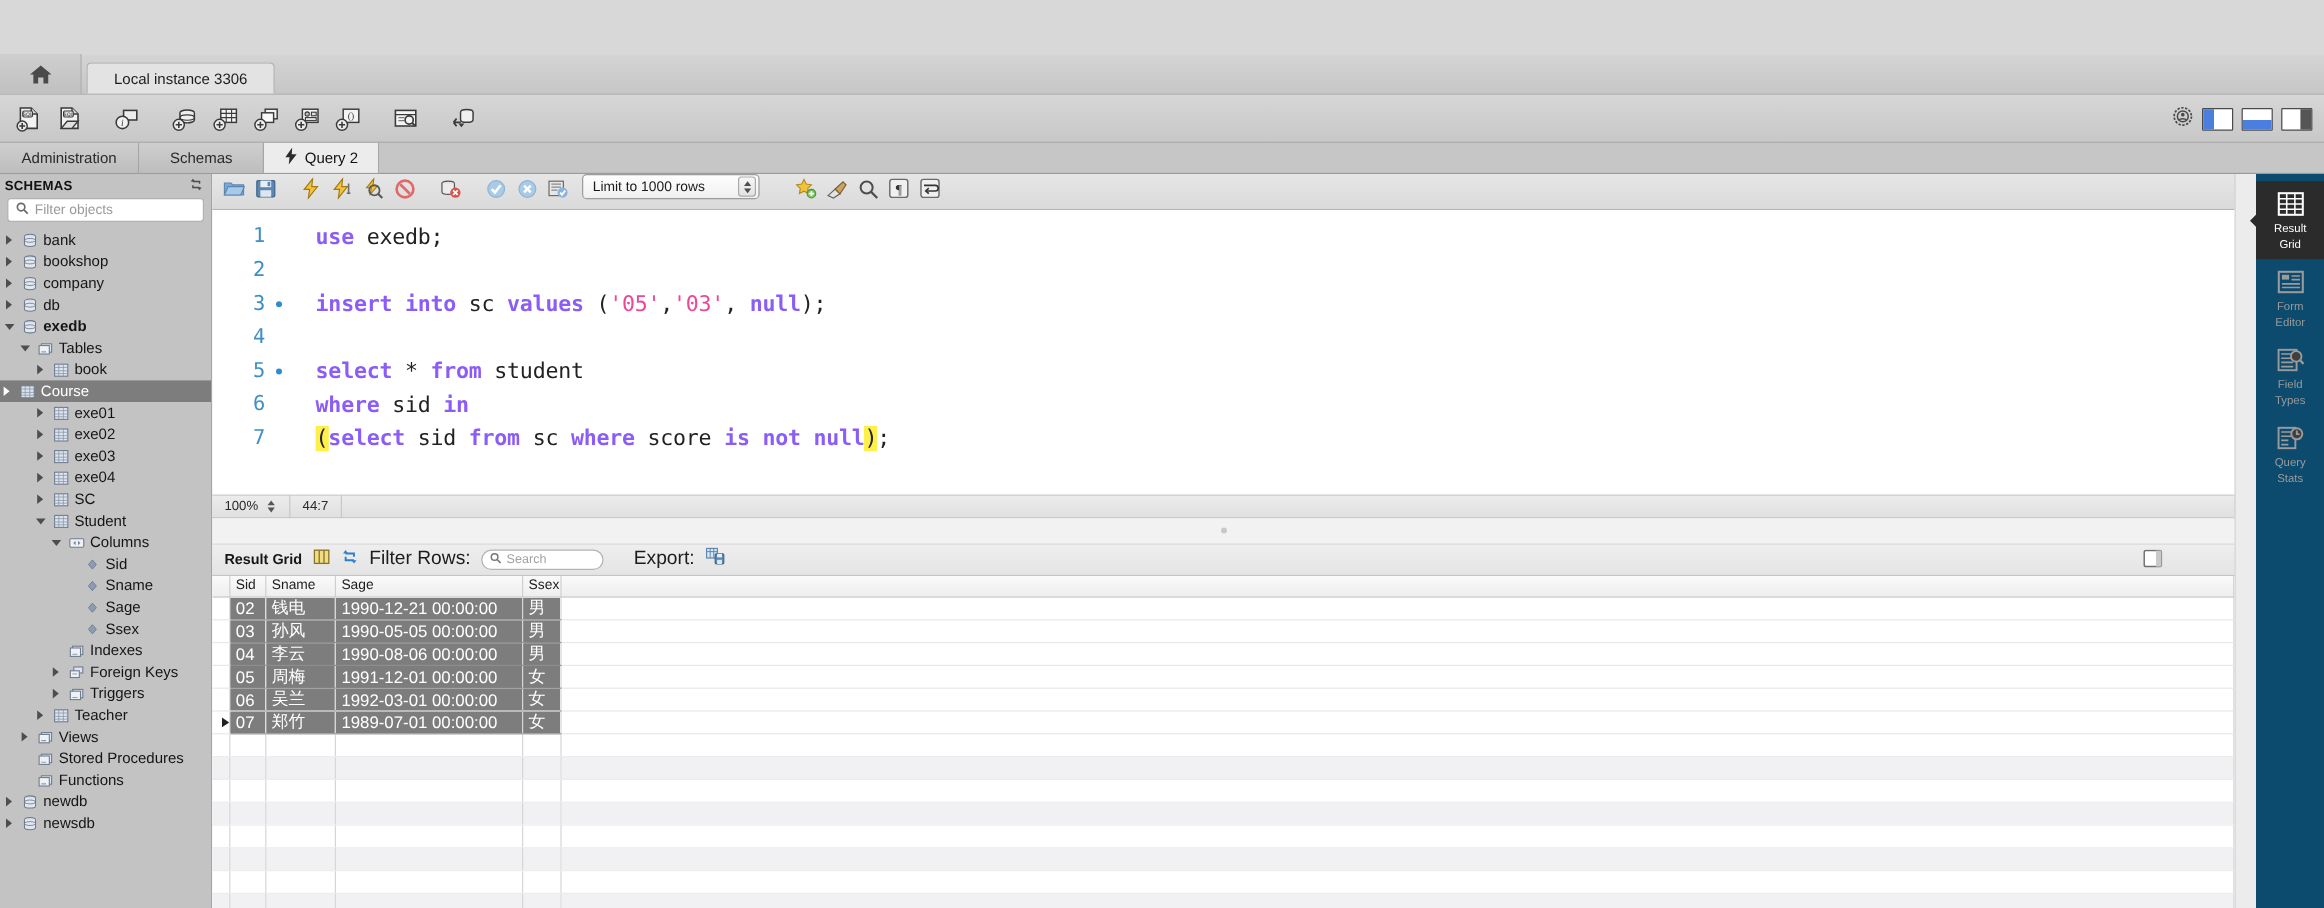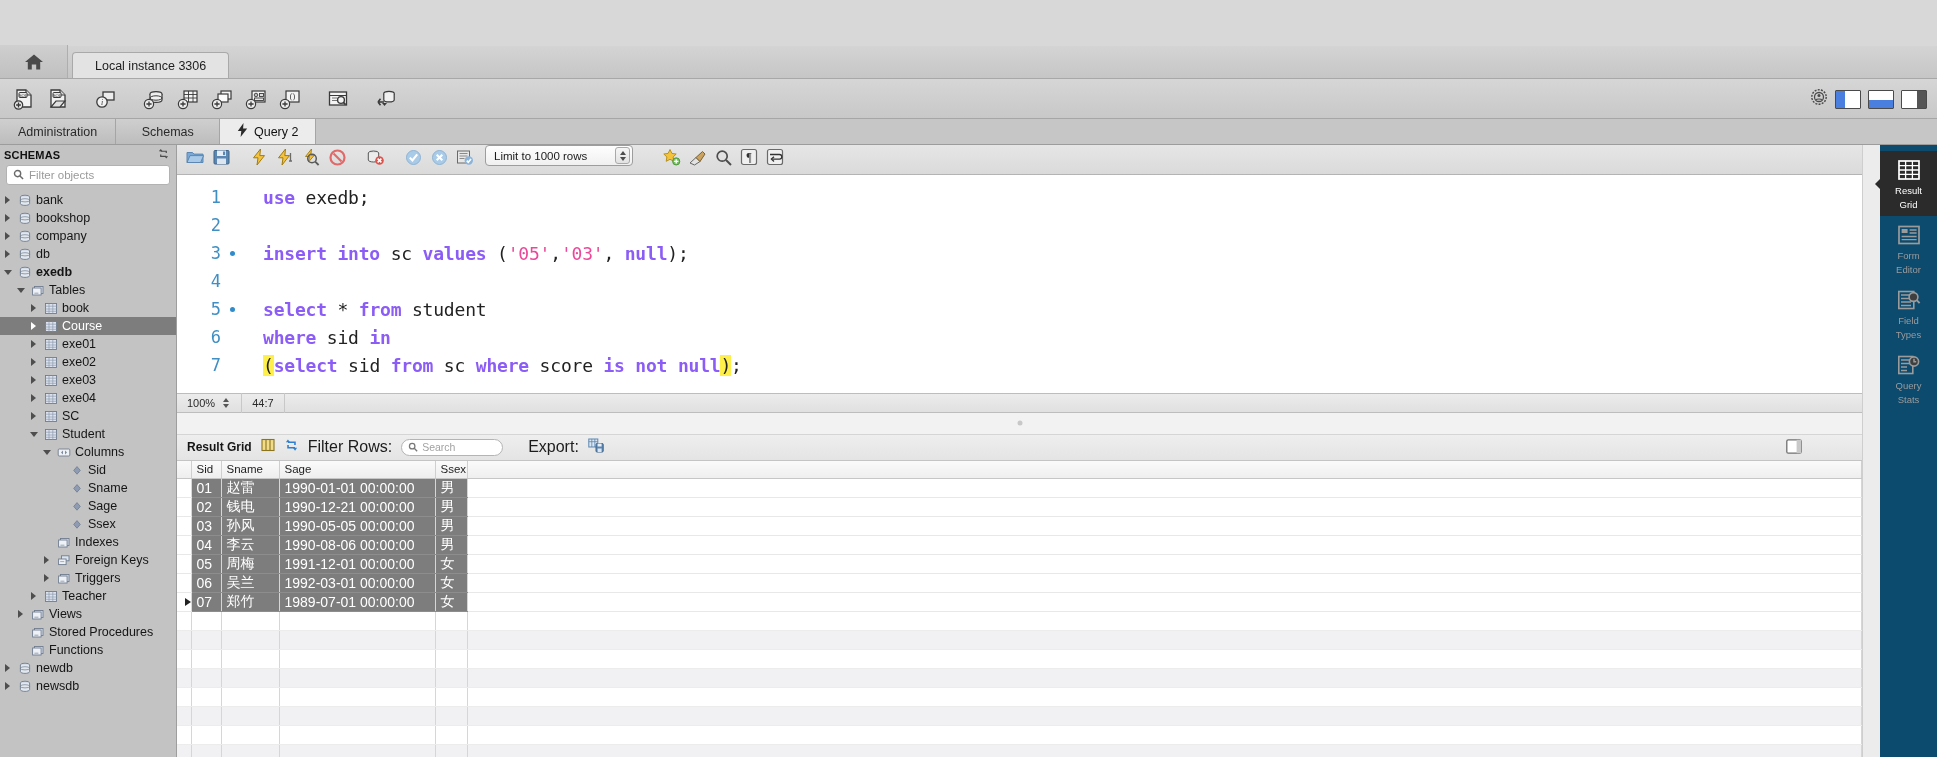--- a/index.html
+++ b/index.html
@@ -475,21 +475,21 @@
               <i></i>
             </span>
             <span class="ico">
               <svg width="14" height="13" viewBox="0 0 14 13">
                 <rect x="1.5" y="1.5" width="11" height="10" fill="#dde4ef" stroke="#6f7c8e" stroke-width=".9"></rect>
                 <path d="M1.5 4.2h11M1.5 7h11M1.5 9.3h11M5 1.5v10M8.8 1.5v10" stroke="#8e9bac" stroke-width=".7"></path>
               </svg>
             </span>
             <span>book</span>
           </div>
-          <div class="node sel" style="padding-left: 28px;">
+          <div class="node sel" style="">
             <span class="tw">
               <i></i>
             </span>
             <span class="ico">
               <svg width="14" height="13" viewBox="0 0 14 13">
                 <rect x="1.5" y="1.5" width="11" height="10" fill="#dde4ef" stroke="#6f7c8e" stroke-width=".9"></rect>
                 <path d="M1.5 4.2h11M1.5 7h11M1.5 9.3h11M5 1.5v10M8.8 1.5v10" stroke="#8e9bac" stroke-width=".7"></path>
               </svg>
             </span>
             <span>Course</span>
@@ -957,28 +957,20 @@
                   <th class="cw-sid">Sid</th>
                   <th class="cw-sname">Sname</th>
                   <th class="cw-sage">Sage</th>
                   <th class="cw-ssex">Ssex</th>
                   <th></th>
                 </tr>
               </thead>
             <tbody id="gridbody">
                 <tr>
                   <td class="marker cw-m"></td>
-                  <td class="cw-sid">01</td>
-                  <td class="cw-sname">赵雷</td>
-                  <td class="cw-sage">1990-01-01 00:00:00</td>
-                  <td class="cw-ssex">男</td>
-                  <td class="empty"></td>
-                </tr>
-                <tr>
-                  <td class="marker cw-m"></td>
                   <td class="cw-sid">02</td>
                   <td class="cw-sname">钱电</td>
                   <td class="cw-sage">1990-12-21 00:00:00</td>
                   <td class="cw-ssex">男</td>
                   <td class="empty"></td>
                 </tr>
                 <tr>
                   <td class="marker cw-m"></td>
                   <td class="cw-sid">03</td>
                   <td class="cw-sname">孙风</td>

